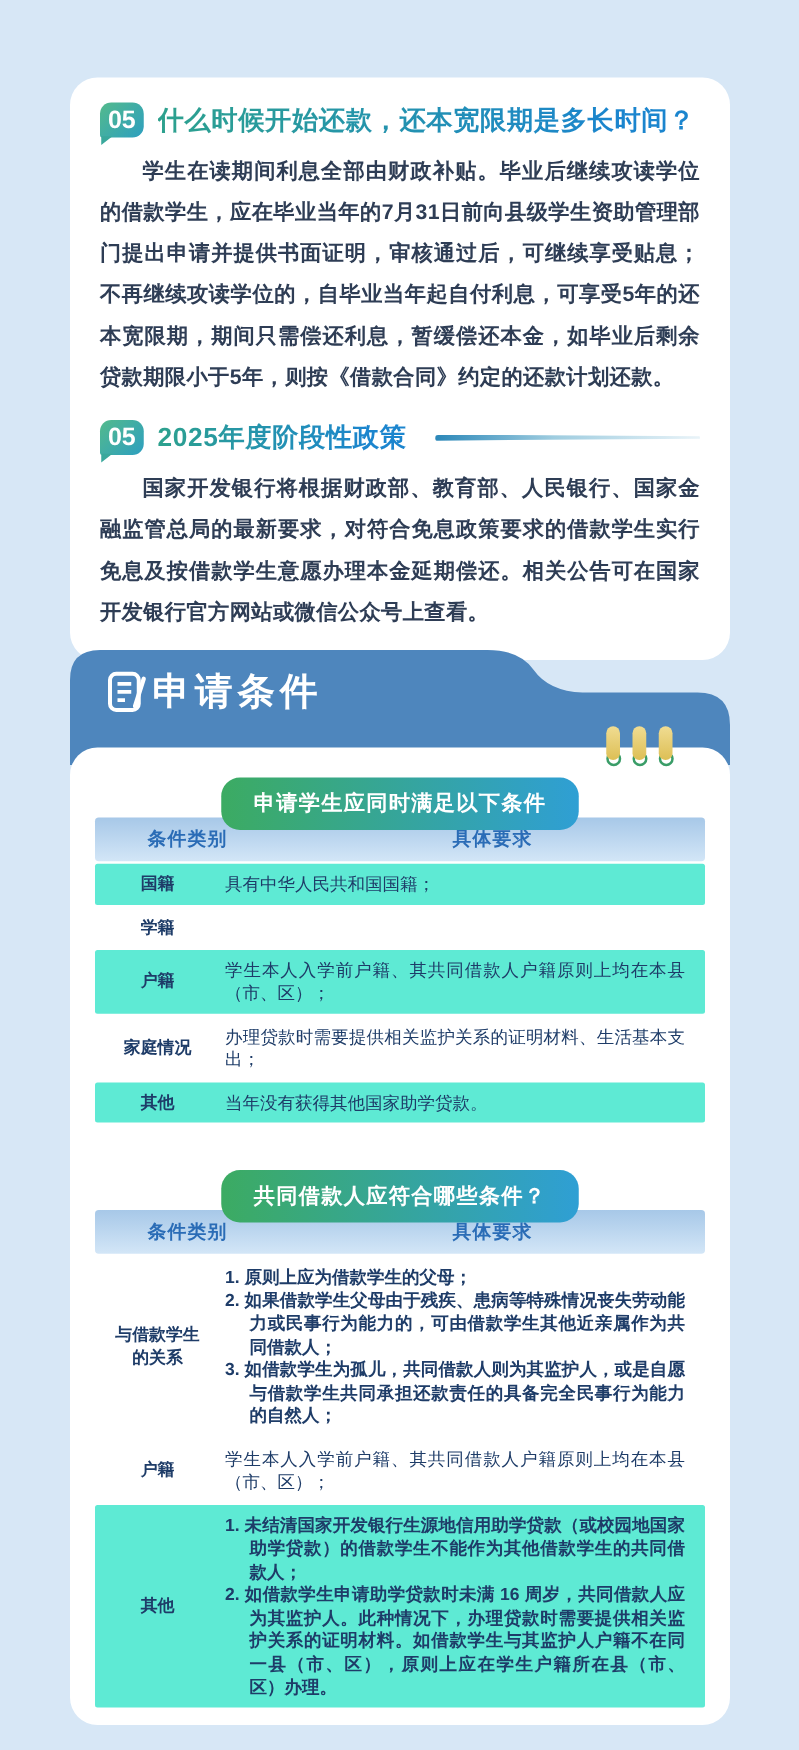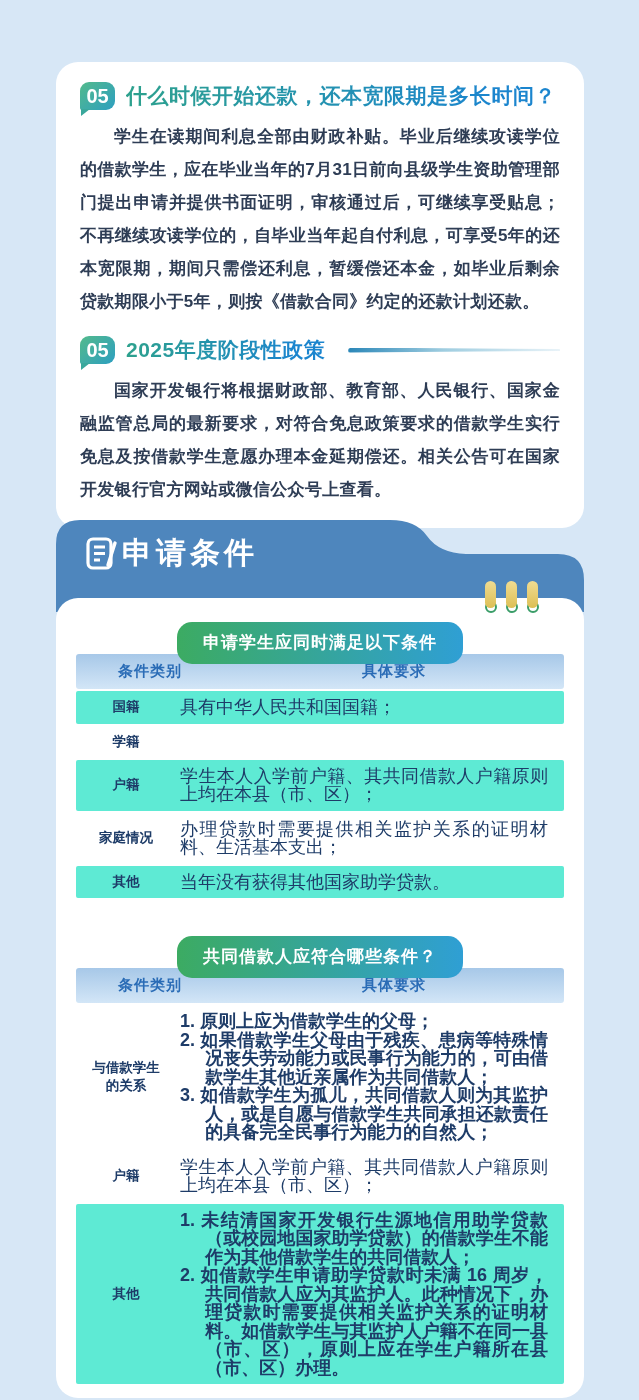--- a/index.html
+++ b/index.html
@@ -100,21 +100,21 @@
   .row{display:flex;margin-top:2px;border-radius:2px;}
   .row.blue{background:#5eead4;}
   .row.white{background:#ffffff;}
   .cell-cat{
     width:100px;box-sizing:border-box;padding:7px 10px;
     display:flex;align-items:center;justify-content:center;text-align:center;
     font-size:13.5px;font-weight:700;color:#1e3c68;line-height:18px;
   }
   .cell-req{
     flex:1;box-sizing:border-box;padding:7px 16px 7px 4px;
-    font-size:18px;color:#1e3c68;line-height:18.5px;text-align:justify;
+    font-size:14px;color:#1e3c68;line-height:18.5px;text-align:justify;
     align-self:center;
   }
   .li{padding-left:1.4em;text-indent:-1.4em;font-weight:bold;}
 </style>
 </head>
 <body>
 
 <div class="page">
 
   <section class="card1">

